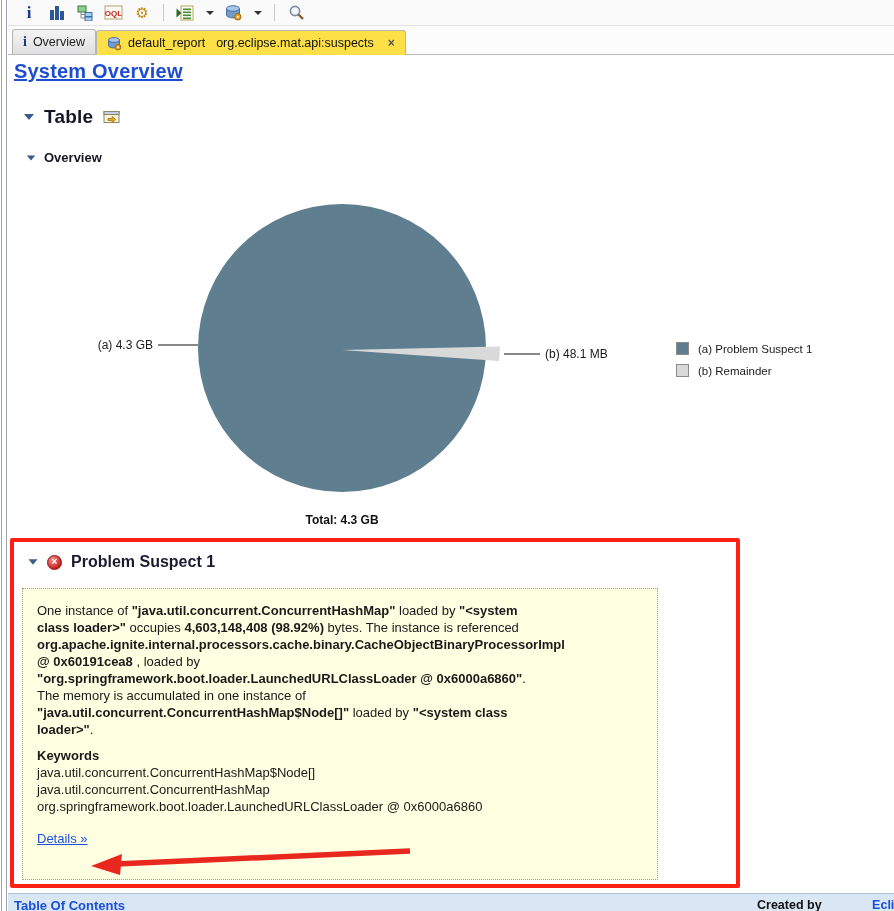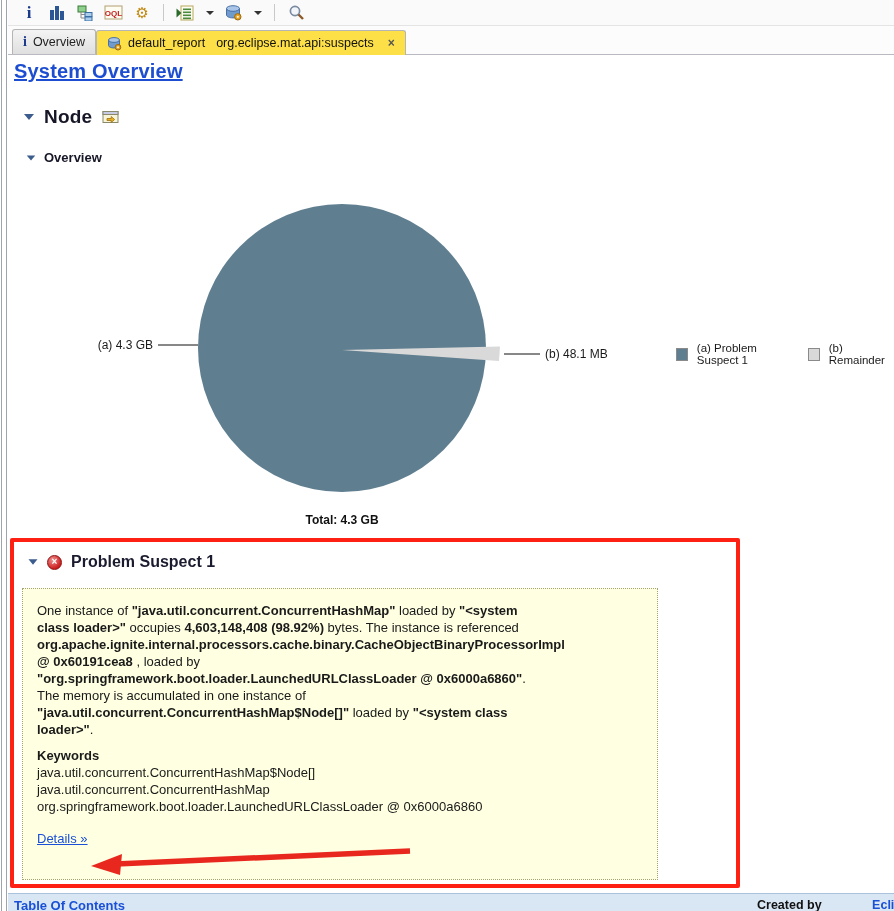--- a/index.html
+++ b/index.html
@@ -47,21 +47,21 @@
   }
   .tri { width:0; height:0; border-left:5px solid transparent; border-right:5px solid transparent; border-top:6px solid #3c5c8e; display:inline-block; }
   .leaks-row { position:absolute; left:24px; top:106px; display:flex; align-items:center; gap:10px; }
   .leaks-title { font-size:19px; font-weight:bold; color:#161626; letter-spacing:.2px; }
   .overview-row { position:absolute; left:26px; top:150px; display:flex; align-items:center; gap:8px; }
   .overview-title { font-size:13px; font-weight:bold; color:#161626; }
 
   
   .pie-svg { position:absolute; left:88px; top:200px; }
   .pie-svg text { font-family:"Liberation Sans", sans-serif; font-size:12px; fill:#1a1a1a; }
-  .legend { position:absolute; left:676px; top:342px; display:flex; flex-direction:row; gap:9px; }
+  .legend { position:absolute; left:676px; top:342px; display:flex; flex-direction:column; gap:9px; }
   .legend-row { display:flex; align-items:center; gap:9px; font-size:11.5px; color:#1a1a1a; }
   .legend-swatch { width:13px; height:13px; border:1px solid #8a8a8a; }
   .pie-total { position:absolute; left:252px; top:513px; width:180px; text-align:center; font-size:12px; font-weight:bold; color:#111; }
 
   
   .annotation-box {
     position:absolute; left:10px; top:538px; width:730px; height:350px;
     border:4px solid #fe2012; border-radius:2px; z-index:40; pointer-events:none;
   }
   .suspect-header { position:absolute; left:28px; top:553px; display:flex; align-items:center; gap:9px; }
@@ -173,21 +173,21 @@
       <span>default_report</span>
       <span class="sub">org.eclipse.mat.api:suspects</span>
       <span class="tab-close">×</span>
     </div>
   </div>
 
   <a class="page-title">System Overview</a>
 
   <div class="leaks-row">
     <span class="tri"></span>
-    <span class="leaks-title">Node</span>
+    <span class="leaks-title">Table</span>
     <svg width="18" height="16">
         <rect x="1" y="2.5" width="15" height="11" fill="#f8f4d8" stroke="#8a8a6a"></rect>
         <rect x="1" y="2.5" width="15" height="3" fill="#c8cbe4" stroke="#8a8a6a"></rect>
         <path d="M5 9.5 l4.2 0 l0 -2 l3.4 3 l-3.4 3 l0 -2 l-4.2 0 Z" fill="#e8b020" stroke="#9a7010" stroke-width="0.8"></path>
       </svg>
   </div>
 
   <div class="overview-row">
     <span class="tri" style="transform:scale(0.85)"></span>
     <span class="overview-title">Overview</span>

